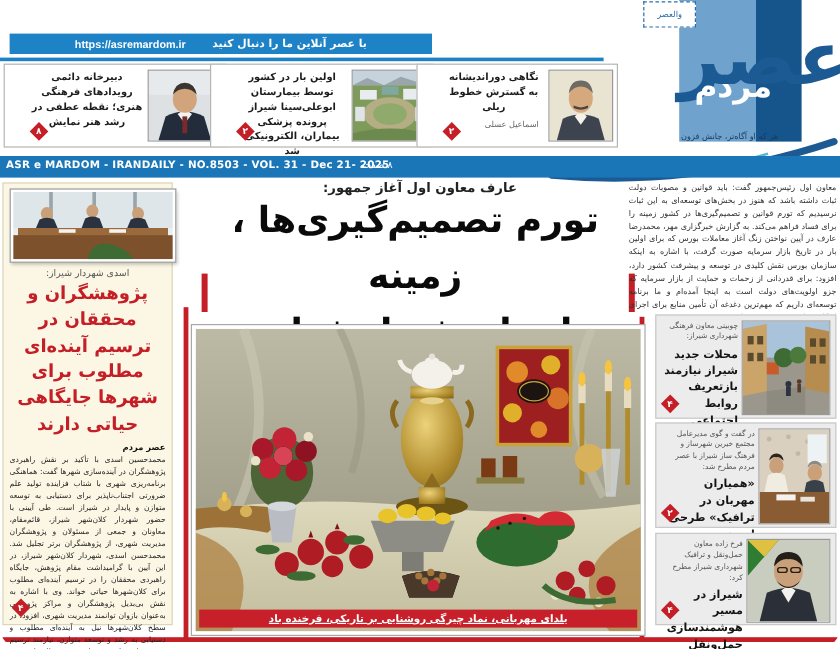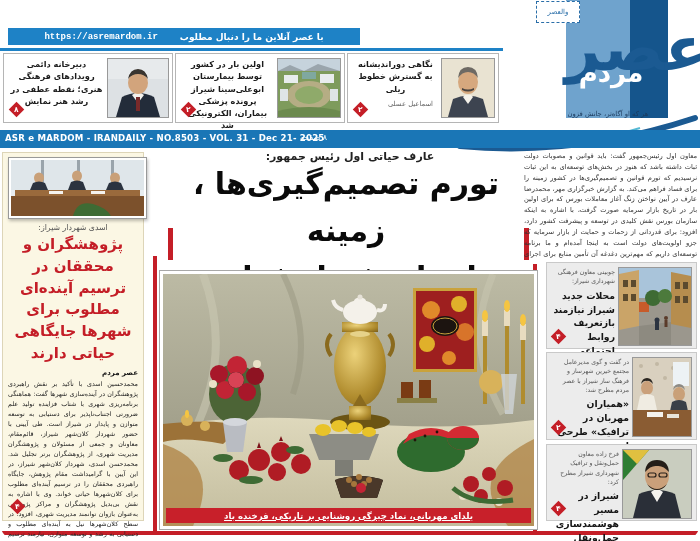--- a/index.html
+++ b/index.html
@@ -14,25 +14,25 @@
             display:flex;align-items:center;justify-content:center;font-size:7px;color:#2a6ea8;}
   .mh-mardom{left:576px;top:58px;width:70px;text-align:center;color:#fff;font-size:26px;font-weight:bold;direction:rtl;}
   .mh-asr{left:612px;top:18px;width:95px;text-align:center;color:#1b5a92;font-size:62px;font-weight:bold;direction:rtl;line-height:1;}
   .mh-motto{left:548px;top:110px;width:120px;font-size:6.8px;color:#1b3a5c;direction:rtl;text-align:center;}
 
   
   .follow-banner{left:8px;top:28px;width:352px;height:17px;background:#1e82c6;display:flex;
                  flex-direction:row-reverse;align-items:center;justify-content:center;gap:22px;
                  color:#fff;font-weight:bold;text-decoration:none;cursor:pointer;}
   .fb-text{font-size:9px;direction:rtl;}
-  .fb-url{font-size:9px;font-family:Liberation Mono, monospace;}
+  .fb-url{font-size:9px;font-family:Liberation Sans, sans-serif;}
   .blue-strip{left:0;top:48px;width:503px;height:3px;background:#1e82c6;}
 
   
-  .top-box{top:53px;height:68px;background:#fff;border:1px solid #b5b5b5;display:flex;cursor:pointer;}
+  .top-box{top:53px;height:68px;background:#fff;border:1px solid #b5b5b5;display:flex;cursor:pointer;padding-left:16px;}
   .tb-text{position:relative;flex:1;padding:4px 4px 4px 6px;}
   .tb-headline{direction:rtl;text-align:center;font-size:8.2px;font-weight:bold;color:#1c1c1c;line-height:1.5;}
   .tb-author{direction:rtl;text-align:right;font-size:6.8px;color:#666;margin-top:5px;padding-right:4px;}
   .tb-photo{align-self:center;border:1px solid #999;line-height:0;margin:2px 3px 2px 0;}
   .badge{position:absolute;left:7px;bottom:7px;width:11px;height:11px;background:#c41e27;transform:rotate(45deg);
          display:flex;align-items:center;justify-content:center;}
   .badge span{transform:rotate(-45deg);color:#fff;font-size:7.5px;font-weight:bold;}
 
   
   .date-bar{left:0;top:130px;width:700px;height:18px;background:#1a76b6;color:#fff;}
@@ -94,21 +94,21 @@
   </div>
   <div class="abs mh-asr">عصر</div>
   <div class="abs mh-mardom">مردم</div>
   <svg class="abs" style="left:455px;top:108px;" width="245" height="45" viewBox="0 0 245 45">
     <path d="M5,38 C70,44 150,40 240,10" stroke="#1b5a92" stroke-width="6" fill="none" stroke-linecap="round"></path>
     <path d="M40,34 C90,38 140,34 185,20" stroke="#2aa6c9" stroke-width="2" fill="none" opacity=".8"></path>
   </svg>
   <div class="abs mh-motto">هر که او آگاه‌تر، جانش فزون</div>
 
   <a class="abs follow-banner">
-    <span class="fb-text">با عصر آنلاین ما را دنبال مطلوب</span>
+    <span class="fb-text">با عصر آنلاین ما را دنبال کنید</span>
     <span class="fb-url">https://asremardom.ir</span>
   </a>
   <div class="abs blue-strip"></div>
 
   <div class="abs top-box" style="left:3px;width:168px;">
     <div class="tb-text">
       <div class="tb-headline">دبیرخانه دائمی رویدادهای فرهنگی هنری؛ نقطه عطفی در رشد هنر نمایش</div>
       <div class="badge">
         <span>۸</span>
       </div>
@@ -168,21 +168,21 @@
         <path d="M20,29 Q26,32 32,29 L32,31 Q26,34 20,31 Z" fill="#4a4440"></path>
       </svg>
     </div>
   </div>
 
   <div class="abs date-bar">
     <span class="db-en">ASR e MARDOM - IRANDAILY - NO.8503 - VOL. 31 -  Dec 21- 2025</span>
     <span class="db-pages">۸ صفحه</span>
   </div>
 
-  <div class="abs lead-kicker">عارف حیاتی اول رئیس جمهور:</div>
+  <div class="abs lead-kicker">عارف معاون اول آغاز جمهور:</div>
   <div class="abs lead-headline">
     <div>تورم تصمیم‌گیری‌ها ، زمینه</div>
     <div>را برای فساد فراهم می‌کند</div>
   </div>
   <div class="abs red-mark" style="left:168px;top:228px;"></div>
   <div class="abs red-mark" style="left:524px;top:228px;"></div>
   <div class="abs lead-text">معاون اول رئیس‌جمهور گفت: باید قوانین و مصوبات دولت ثبات داشته باشد که هنوز در بخش‌های توسعه‌ای به این ثبات نرسیدیم که تورم قوانین و تصمیم‌گیری‌ها در کشور زمینه را برای فساد فراهم می‌کند. به گزارش خبرگزاری مهر، محمدرضا عارف در آیین نواختن زنگ آغاز معاملات بورس که برای اولین بار در تاریخ بازار سرمایه صورت گرفت، با اشاره به اینکه سازمان بورس نقش کلیدی در توسعه و پیشرفت کشور دارد، افزود: برای قدردانی از زحمات و حمایت از بازار سرمایه که جزو اولویت‌های دولت است به اینجا آمده‌ام و ما برنامه توسعه‌ای داریم که مهم‌ترین دغدغه آن تأمین منابع برای اجرای احکام برنامه هفتم پیشرفت است.</div>
 
   <div class="abs rule-v" style="left:153px;top:256px;height:278px;"></div>
   <div class="abs rule-v" style="left:533px;top:264px;height:270px;"></div>

